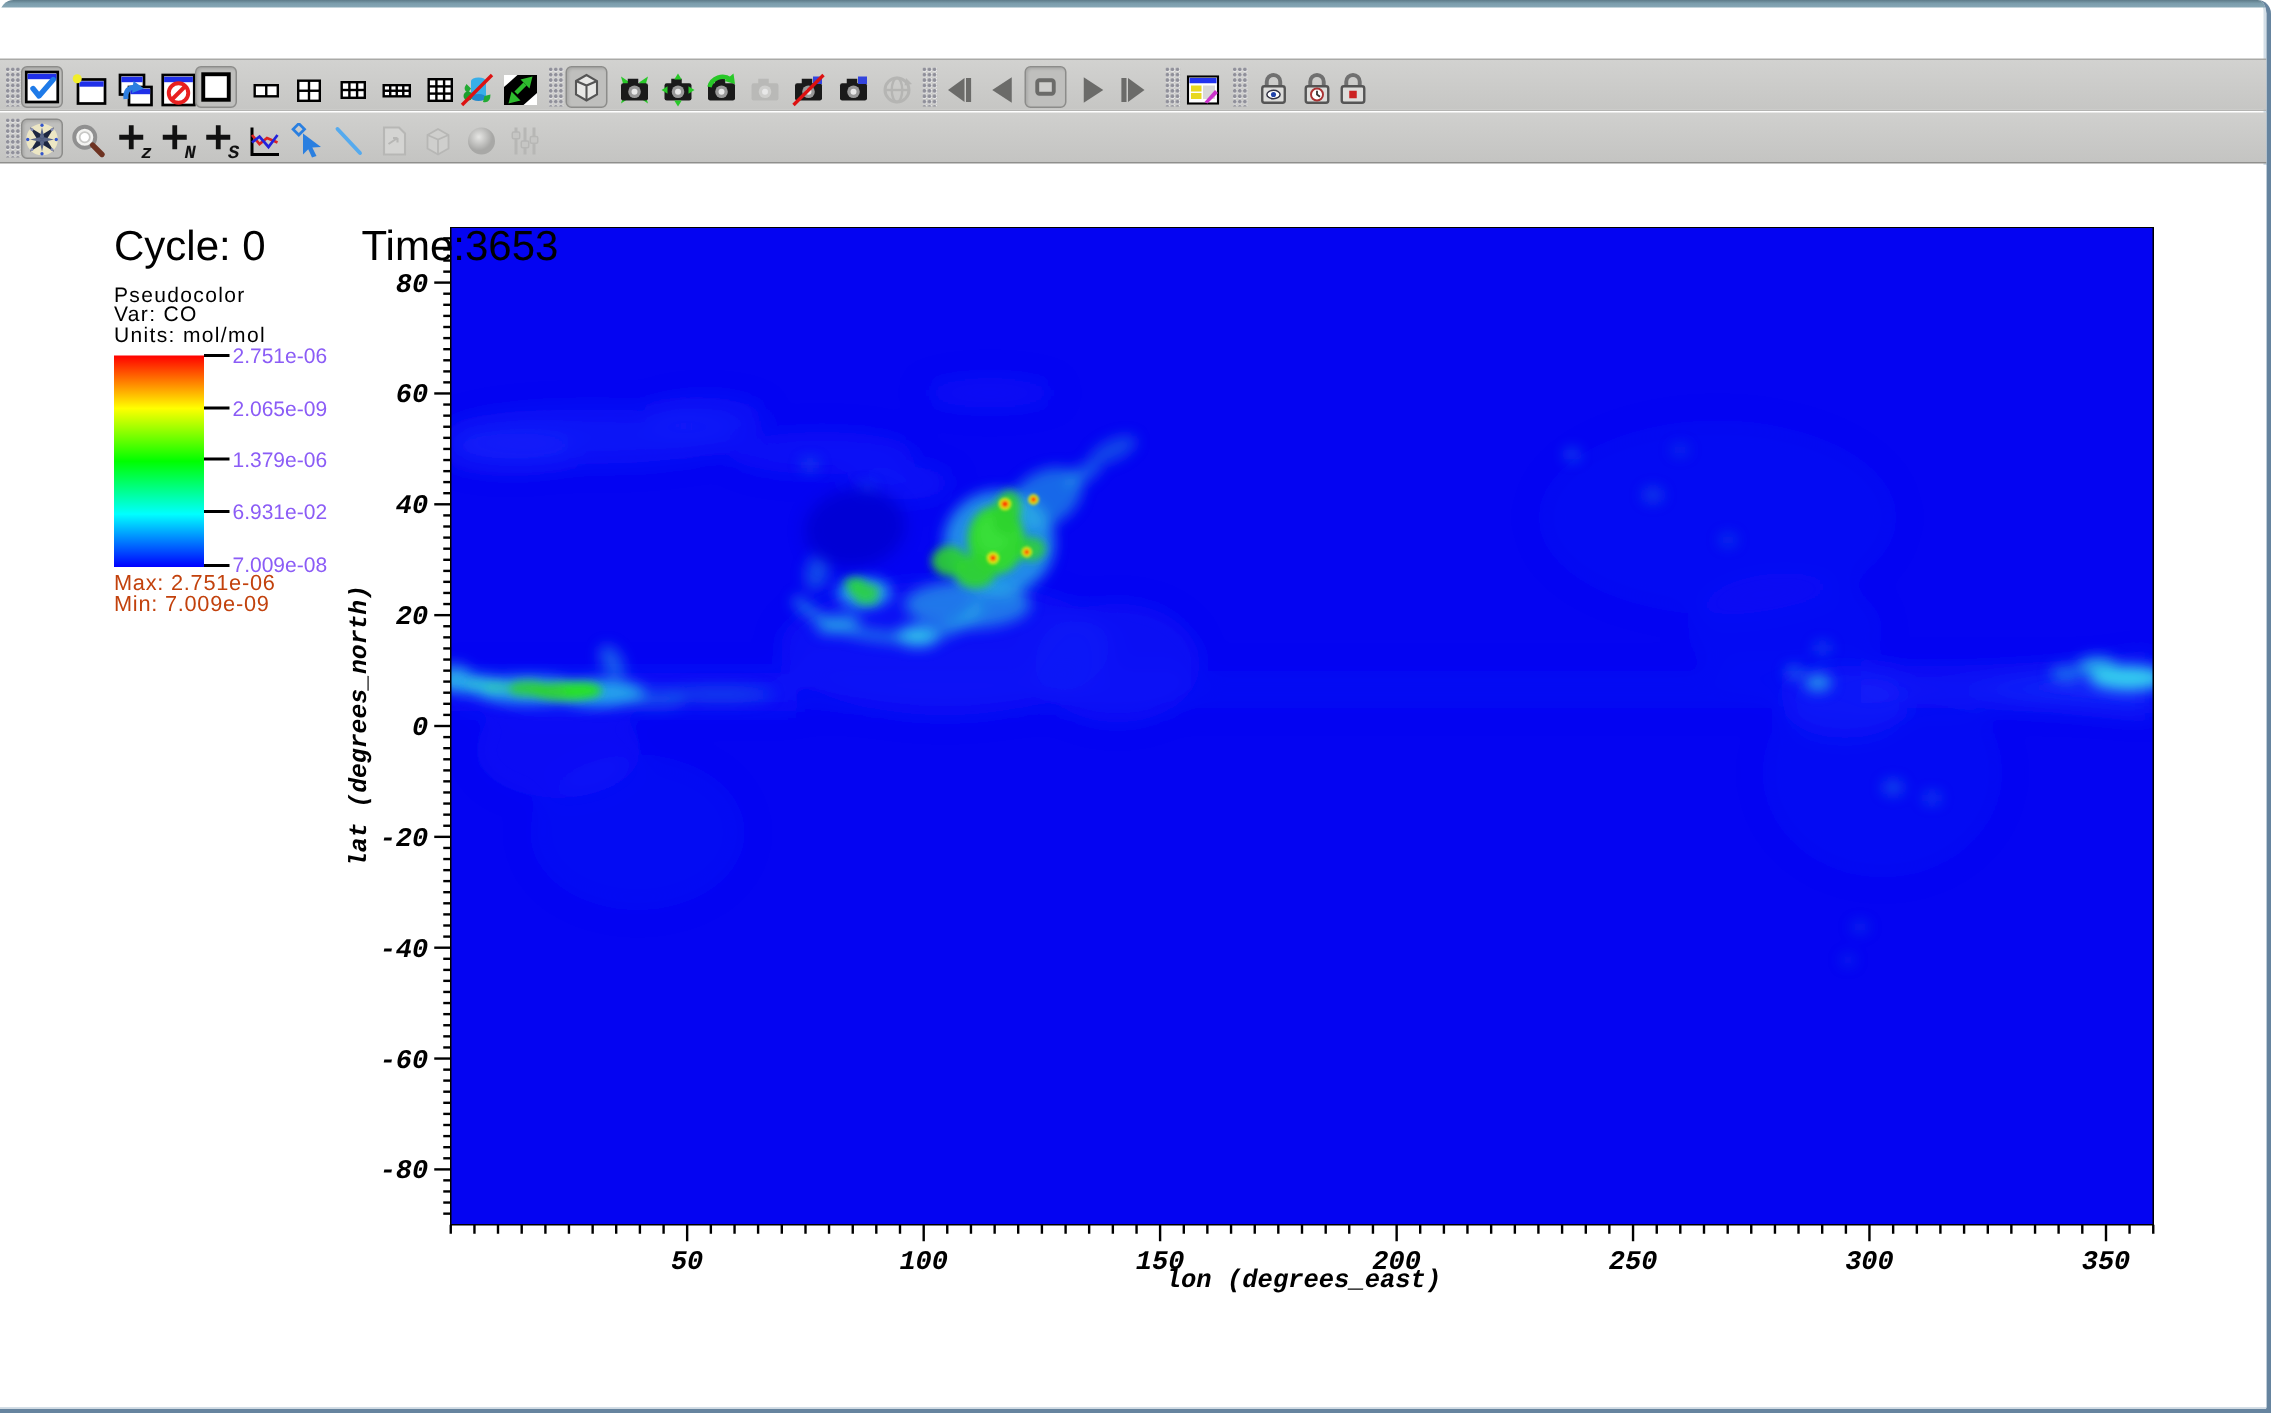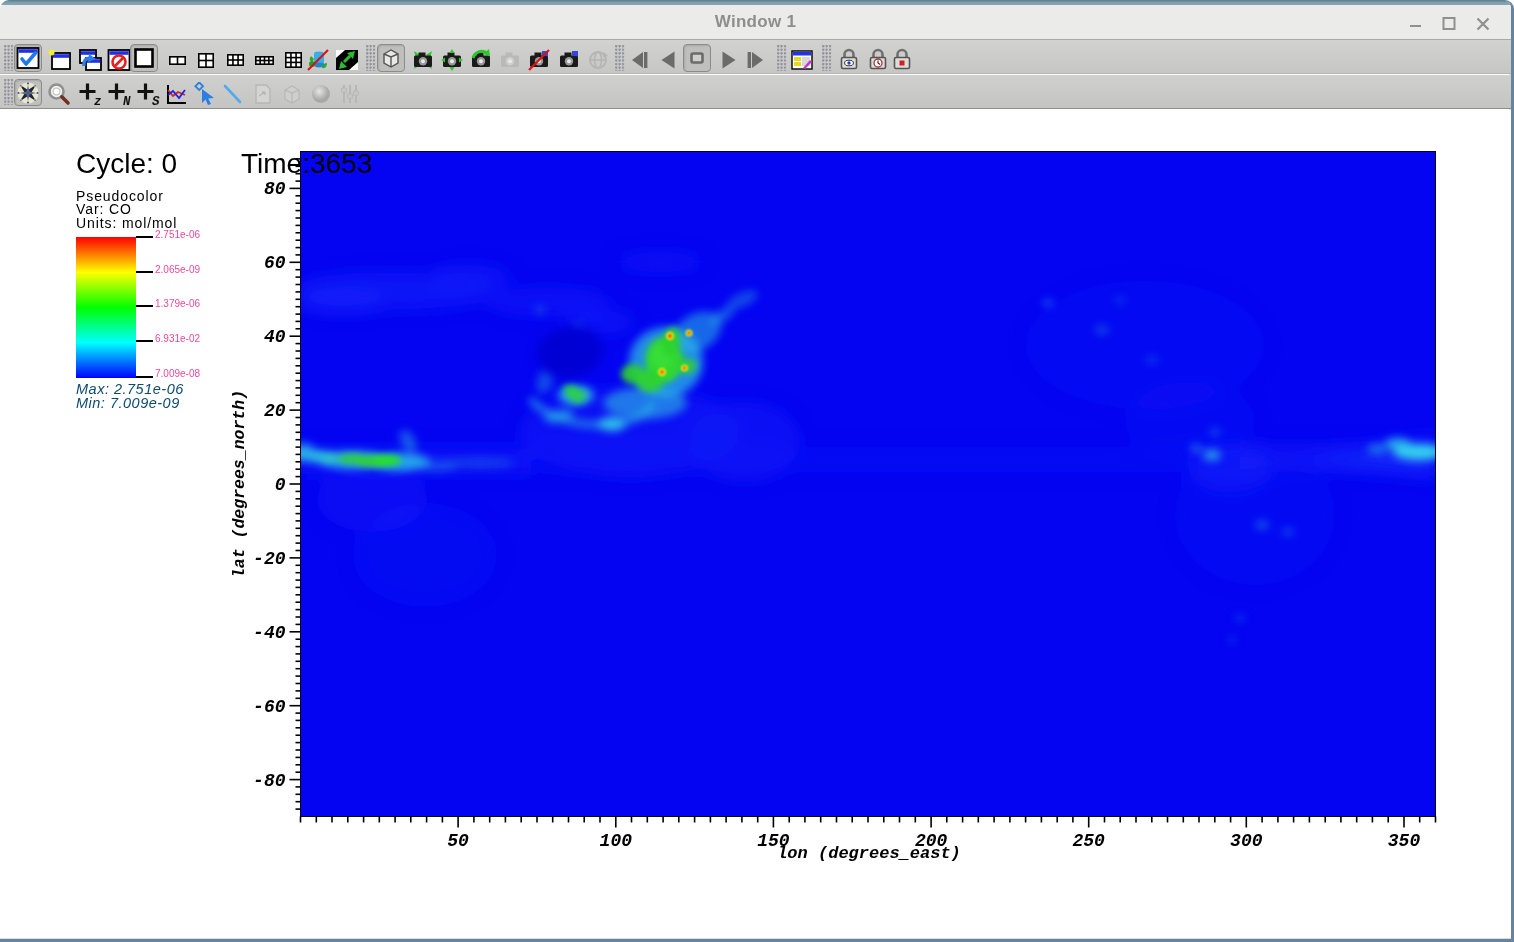--- a/index.html
+++ b/index.html
@@ -25,43 +25,31 @@
 .tbtn.pressed { background:#bfbfbd; border:1px solid #8c8c8a; border-radius:4px;
   box-shadow:inset 1px 1px 2px rgba(0,0,0,0.12); }
 .grip { position:absolute; width:10px;
   background-image:radial-gradient(circle at 1.2px 1.2px, #90909a 1px, rgba(255,255,255,0.75) 1.6px, transparent 1.9px);
   background-size:3.4px 3.6px; }
 #canvas { position:absolute; left:0; top:110px; width:1511px; height:828px; background:#fff; }
 .anno { position:absolute; color:#000; font-size:28px; line-height:32px; letter-spacing:0; }
 #legend-small { position:absolute; left:76px; top:190px; font-size:14px; line-height:13.4px; letter-spacing:0.9px; color:#000; }
 #cbar { position:absolute; left:76px; top:237px; width:60px; height:141px;
   background:linear-gradient(#ff0000,#ffff00 25%,#00ff00 50%,#00ffff 75%,#0000ff); }
-.cblab { position:absolute; left:155px; font-size:10px; color:#ec4899; }
+.cblab { position:absolute; left:155px; font-size:14px; color:#8b5cf6; }
 .ctick { position:absolute; left:136px; width:17px; height:2px; background:#000; }
-#maxmin { position:absolute; left:76px; top:383px; font-size:14.5px; line-height:13.8px; letter-spacing:0.5px; color:#0c4a6e;font-style:italic; }
+#maxmin { position:absolute; left:76px; top:383px; font-size:14.5px; line-height:13.8px; letter-spacing:0.5px; color:#c2410c; }
 #usertxt { position:absolute; left:1135px; top:873px; font-size:27px; letter-spacing:-0.5px;
   line-height:28px; white-space:pre; color:#000; }
 svg text { font-family:"Liberation Mono",monospace; font-weight:bold; font-style:italic; }
 </style>
 </head>
 <body>
 <div id="win">
   <div id="topstrip"></div>
-  <div id="titlebar">
-    <div id="title">Window 1</div>
-    <div class="wbtn" style="right:75px"><svg width="40" height="34">
-          <line x1="14" y1="21" x2="25" y2="21" stroke="#909090" stroke-width="2.2"></line>
-        </svg></div>
-    <div class="wbtn" style="right:42px"><svg width="40" height="34">
-          <rect x="14.5" y="13" width="11" height="11" fill="none" stroke="#909090" stroke-width="2"></rect>
-        </svg></div>
-    <div class="wbtn" style="right:8px"><svg width="40" height="34">
-          <path d="M14.5 13.5 L25.5 24.5 M25.5 13.5 L14.5 24.5" stroke="#909090" stroke-width="2.2"></path>
-        </svg></div>
-  </div>
   <div id="tb1">
       <div class="grip" style="left:4px;top:5px;height:26px"></div>
 <div class="tbtn pressed" style="left:14px;top:4px;width:28px;height:28px">
         <svg width="24" height="24" viewBox="0 0 24 24">
           <rect x="1.5" y="2" width="21" height="20" fill="#fff" stroke="#000" stroke-width="1.8"></rect>
           <rect x="2.4" y="3.2" width="19.2" height="3.6" fill="#2030e8"></rect>
           <path d="M6 13 L10 18 L19.5 7" stroke="#1e7ae8" stroke-width="3.6" fill="none" stroke-linecap="round" stroke-linejoin="round"></path>
         </svg>
       </div>
 <div class="tbtn" style="left:46px;top:6px;width:28px;height:28px">

